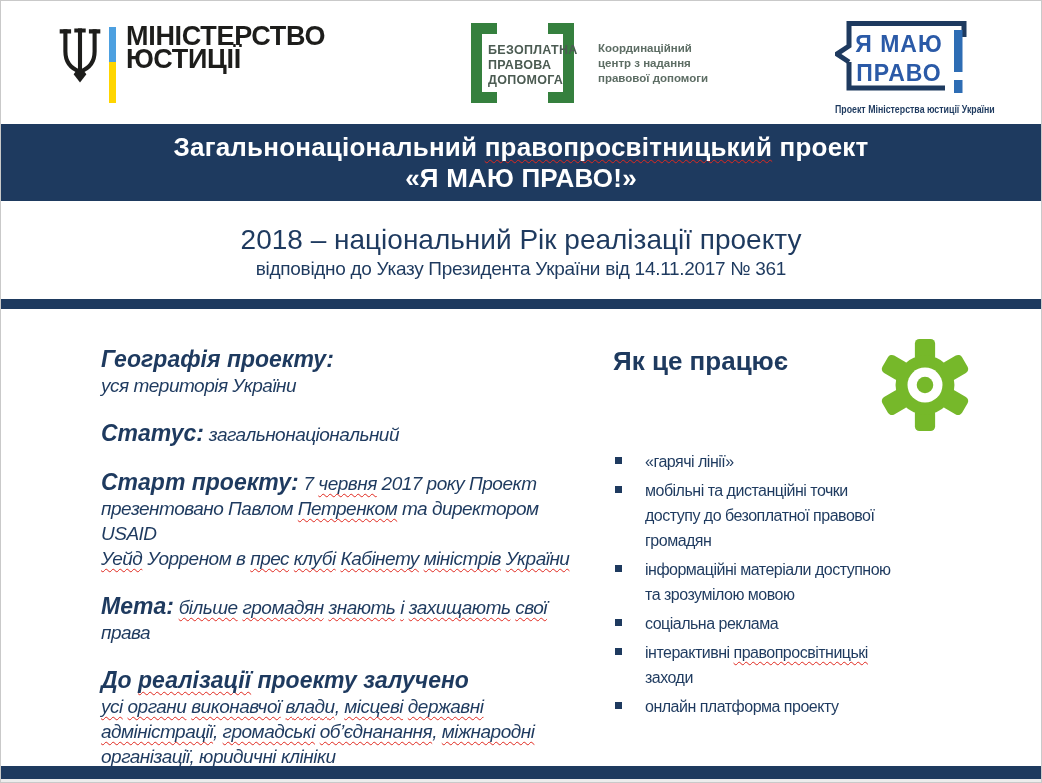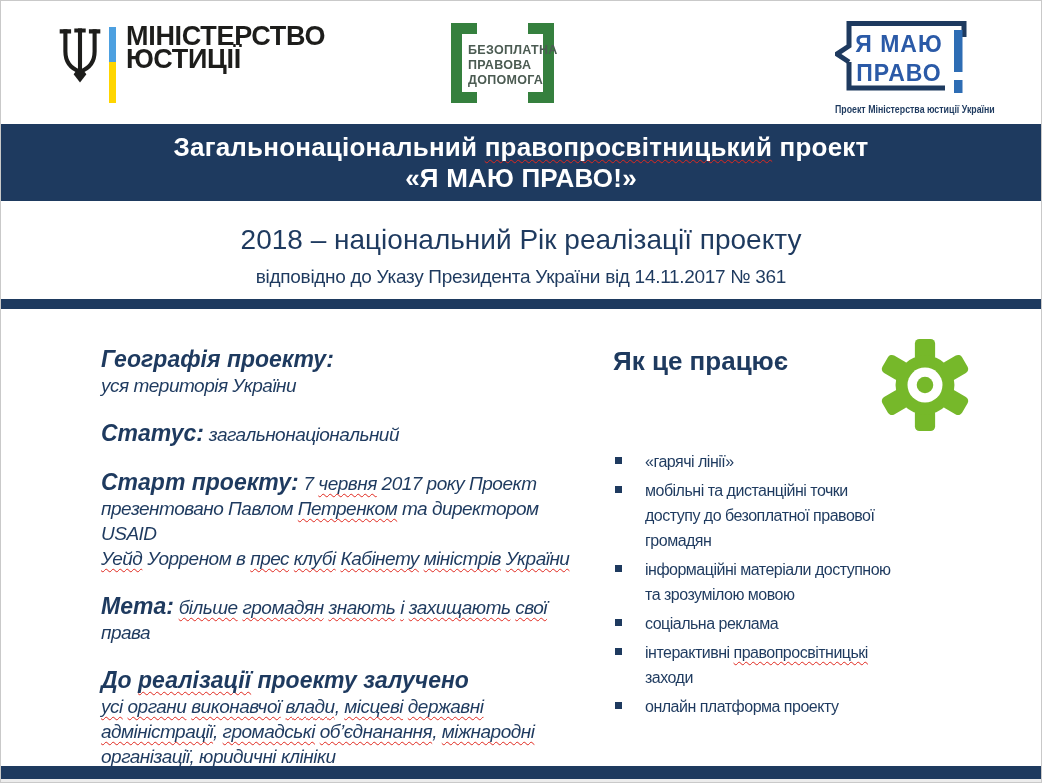--- a/index.html
+++ b/index.html
@@ -8,36 +8,36 @@
     border:1px solid #c9c9c9;background:#fff;overflow:hidden;
     font-family:"Liberation Sans","DejaVu Sans",sans-serif;color:#1e3a5f;}
   
   .header{position:relative;height:123px;background:#fff;}
   .min-logo{position:absolute;left:58px;top:22px;display:flex;}
   .min-logo svg{margin-top:4px;}
   .flagbar{width:7px;height:76px;margin:4px 10px 0 8px;display:flex;flex-direction:column;}
   .flag-blue{height:35px;background:#4da0e0;}
   .flag-yellow{flex:1;background:#ffd500;}
   .min-text{font-weight:bold;color:#1d1d1b;font-size:27px;line-height:23px;letter-spacing:-0.3px;margin-top:2px;}
-  .bpd-logo{position:absolute;left:450px;top:22px;display:flex;align-items:center;}
+  .bpd-logo{position:absolute;left:470px;top:22px;display:flex;align-items:center;}
   .bracket-box{position:relative;width:103px;height:80px;}
   .bracket{position:absolute;top:0;bottom:0;width:26px;box-sizing:border-box;}
   .bracket.l{left:0;border-left:11px solid #35803e;border-top:11px solid #35803e;border-bottom:11px solid #35803e;}
   .bracket.r{right:0;border-right:11px solid #35803e;border-top:11px solid #35803e;border-bottom:11px solid #35803e;}
   .bpd-text{position:absolute;left:17px;top:20px;font-weight:bold;font-size:12.5px;line-height:15px;color:#4b5b52;letter-spacing:0.3px;}
   .bpd-caption{margin-left:24px;font-weight:bold;font-size:11.5px;line-height:15px;color:#5d6d64;}
   .imp-logo{position:absolute;left:834px;top:20px;width:170px;}
   .imp-caption{margin-top:5px;font-weight:bold;font-size:10px;color:#1e3a5f;white-space:nowrap;transform:scaleX(0.88);transform-origin:left;}
   
   .banner{height:77px;box-sizing:border-box;background:#1e3a5f;color:#fff;text-align:center;padding-top:8px;}
   .banner-line{font-weight:bold;font-size:26px;line-height:31px;letter-spacing:0.2px;}
   
   .yearblock{height:98px;box-sizing:border-box;text-align:center;padding-top:26px;}
   .year-line1{font-weight:normal;font-size:28px;line-height:26px;}
-  .year-line2{font-size:19px;line-height:24px;letter-spacing:-0.3px;margin-top:12px;}
+  .year-line2{font-size:19px;line-height:24px;letter-spacing:-0.3px;margin-top:4px;}
   .divider{height:10px;background:#1e3a5f;}
   
   .content{display:flex;padding:36px 0 0 100px;}
   .left-col{width:490px;font-style:italic;}
   .right-col{width:392px;margin-left:22px;}
   .blk{margin:0 0 21px;font-size:19px;line-height:25px;letter-spacing:-0.5px;}
   .b{font-size:23px;font-weight:bold;letter-spacing:0;line-height:28px;}
   .sq{text-decoration-line:underline;text-decoration-style:wavy;text-decoration-color:#e0281e;
       text-decoration-thickness:1px;text-underline-offset:3px;text-decoration-skip-ink:none;}
   .how-row{display:flex;align-items:flex-start;}
@@ -79,20 +79,25 @@
 
     <div class="bpd-logo">
       <div class="bracket-box">
         <div class="bracket l"></div>
         <div class="bracket r"></div>
         <div class="bpd-text">
           <div>БЕЗОПЛАТНА</div>
           <div>ПРАВОВА</div>
           <div>ДОПОМОГА</div>
         </div>
+      </div>
+      <div class="bpd-caption">
+        <div>Координаційний</div>
+        <div>центр з надання</div>
+        <div>правової допомоги</div>
       </div>
     </div>
 
     <div class="imp-logo">
       <svg viewBox="0 0 134 74" width="134" height="74">
         <g stroke="#1e3a5f" stroke-width="5" fill="none">
           <path d="M14,41 L2,33 L14,25 V2.5 H129 V16"></path>
           <path d="M14,41 V67 H110"></path>
         </g>
         <rect x="119" y="9" width="8.5" height="42" fill="#2e6db4"></rect>

